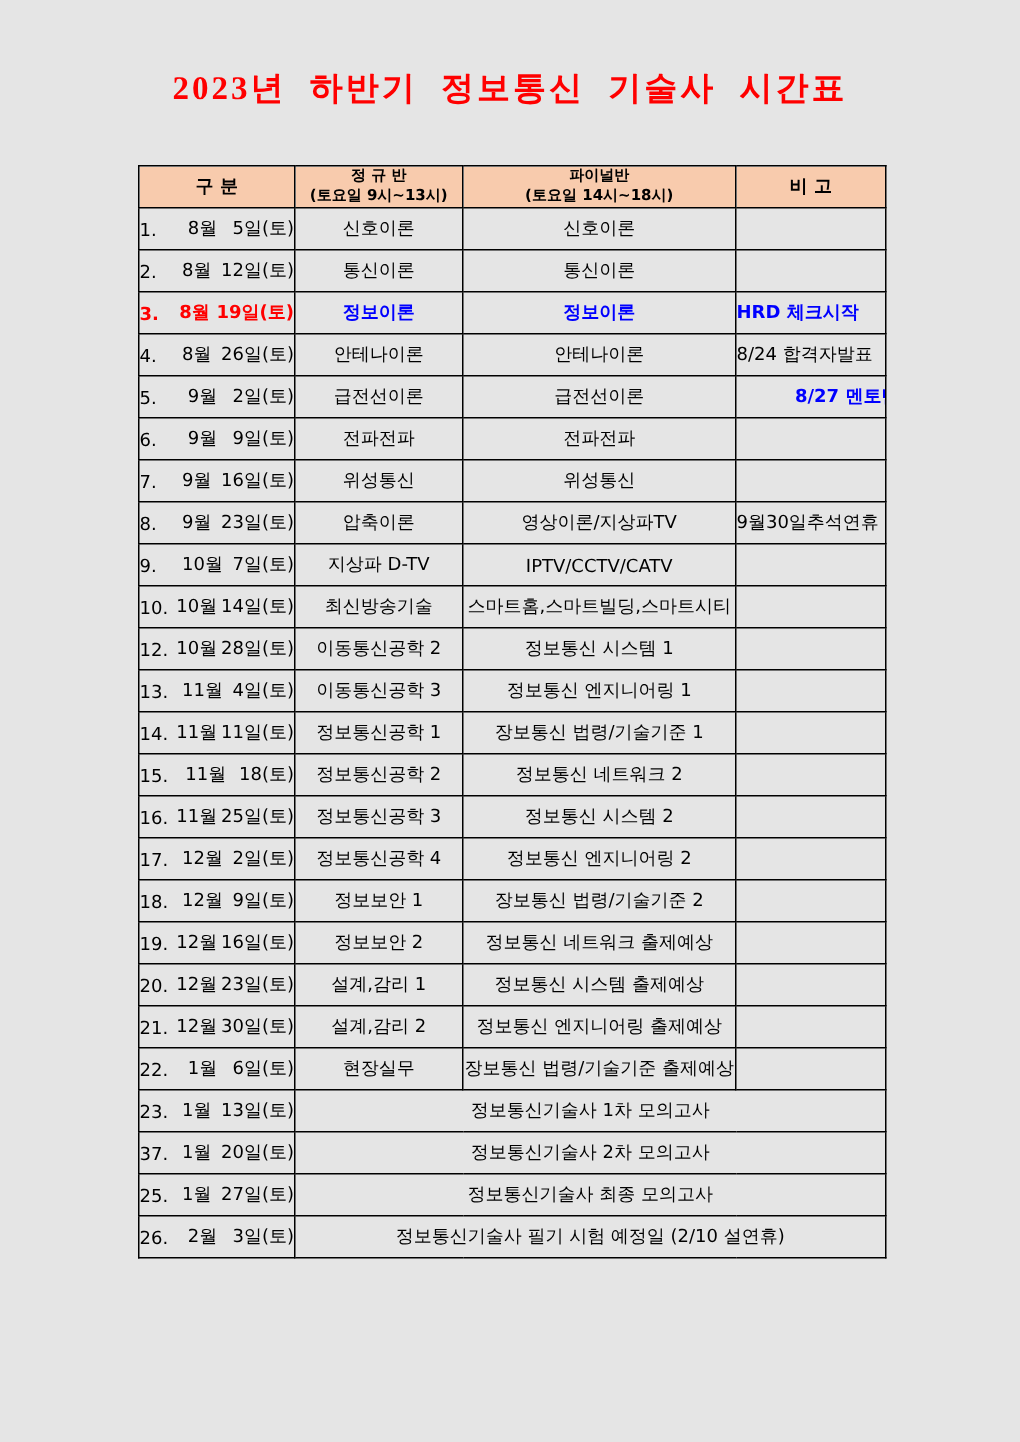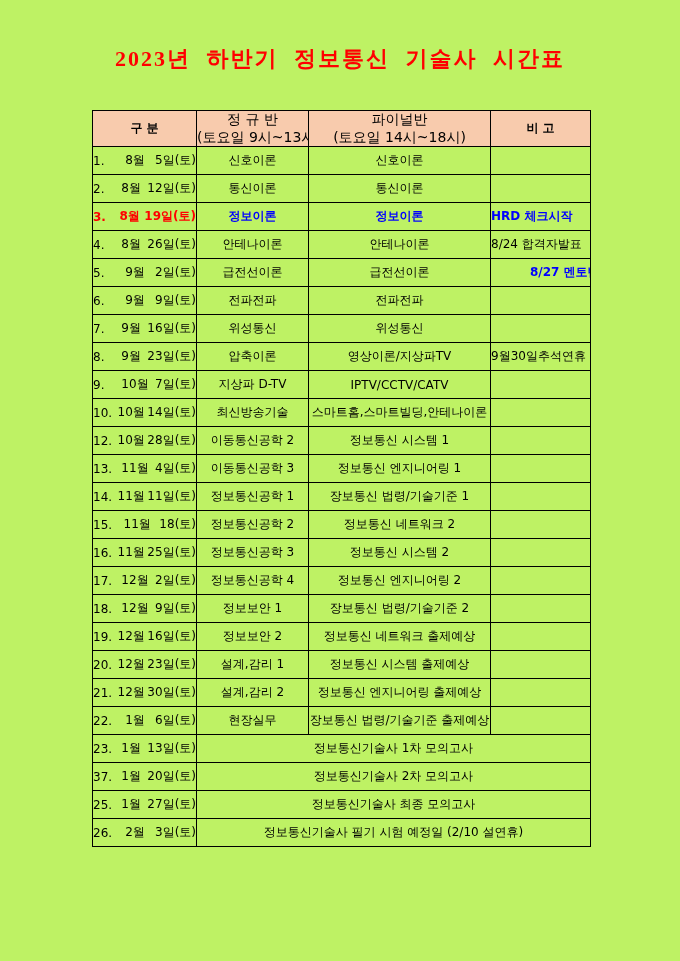--- a/index.html
+++ b/index.html
@@ -1,19 +1,19 @@
 <!DOCTYPE html>
 <html><head>
 <meta charset="utf-8">
 <style>
   html,body{margin:0;padding:0;background:#ffffff;}
   .page{
     position:relative;
     width:680px;height:961px;
-    background:#bef264;
+    background:#e5e5e5;
     font-family:"DejaVu Sans","Liberation Sans",sans-serif;
     color:#000000;
     overflow:hidden;
   }
   .title{
     margin:0;
     position:absolute;
     top:44px;left:0;right:0;
     text-align:center;
     font-family:"Liberation Serif","DejaVu Serif",serif;
@@ -40,21 +40,21 @@
     white-space:nowrap;
   }
   thead th{
     background:#F8CBAD;
     font-weight:700;
     height:40px;
     text-align:center;
     font-size:13px;
     line-height:1.25;
   }
-  thead .sub{font-size:14px;font-weight:400;display:block;}
+  thead .sub{font-size:10px;font-weight:700;display:block;}
   td.date{padding-left:3px;padding-right:7px;}
   td.date .d-wrap{display:flex;align-items:center;}
   td.date .d-no{width:22px;text-align:left;}
   td.date .d-month{flex:1;text-align:center;}
   td.date .d-day{text-align:center;}
   td.subject{text-align:center;}
   td.note{text-align:left;padding-left:2px;font-size:11.5px;}
   td.merged{text-align:center;}
 </style>
 </head>
@@ -195,21 +195,21 @@
         </tr>
         <tr>
           <td class="date">
             <span class="d-wrap">
               <span class="d-no">10.</span>
               <span class="d-month">10월</span>
               <span class="d-day">14일(토)</span>
             </span>
           </td>
           <td class="subject">최신방송기술</td>
-          <td class="subject">스마트홈,스마트빌딩,안테나이론</td>
+          <td class="subject">스마트홈,스마트빌딩,스마트시티</td>
           <td class="note"></td>
         </tr>
         <tr>
           <td class="date">
             <span class="d-wrap">
               <span class="d-no">12.</span>
               <span class="d-month">10월</span>
               <span class="d-day">28일(토)</span>
             </span>
           </td>

